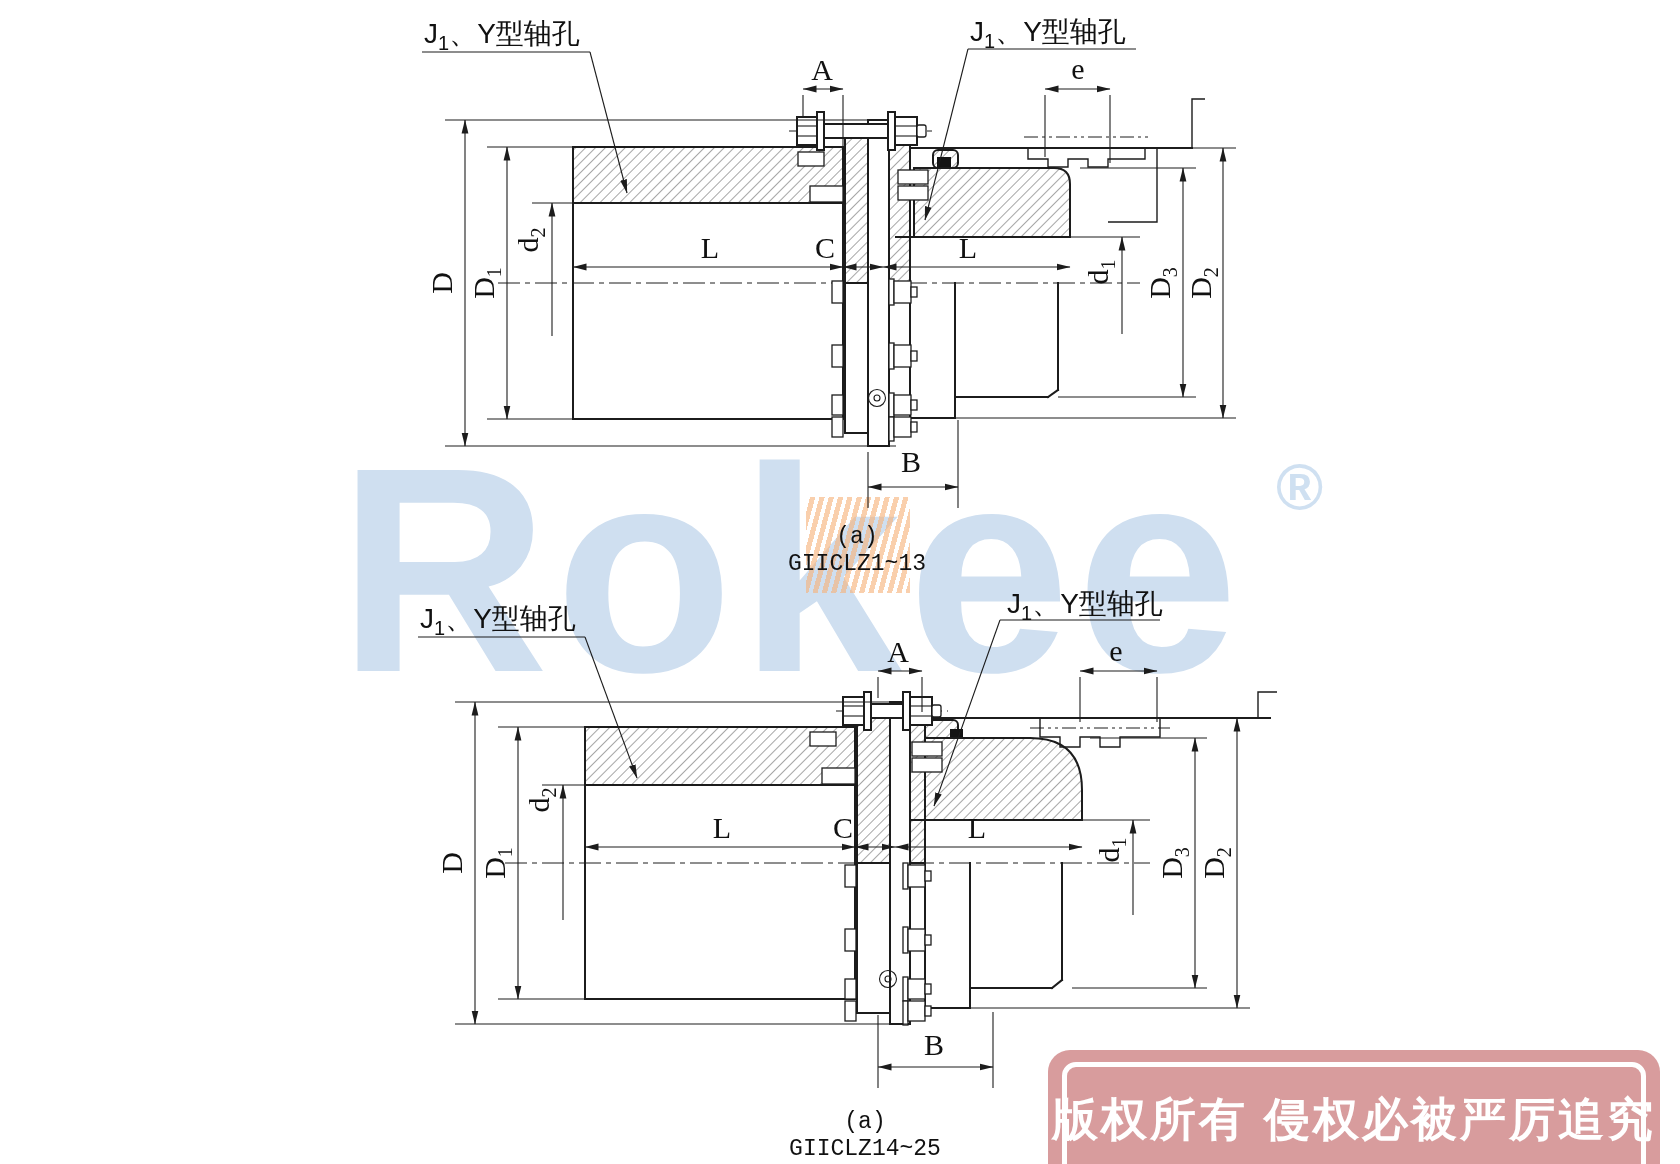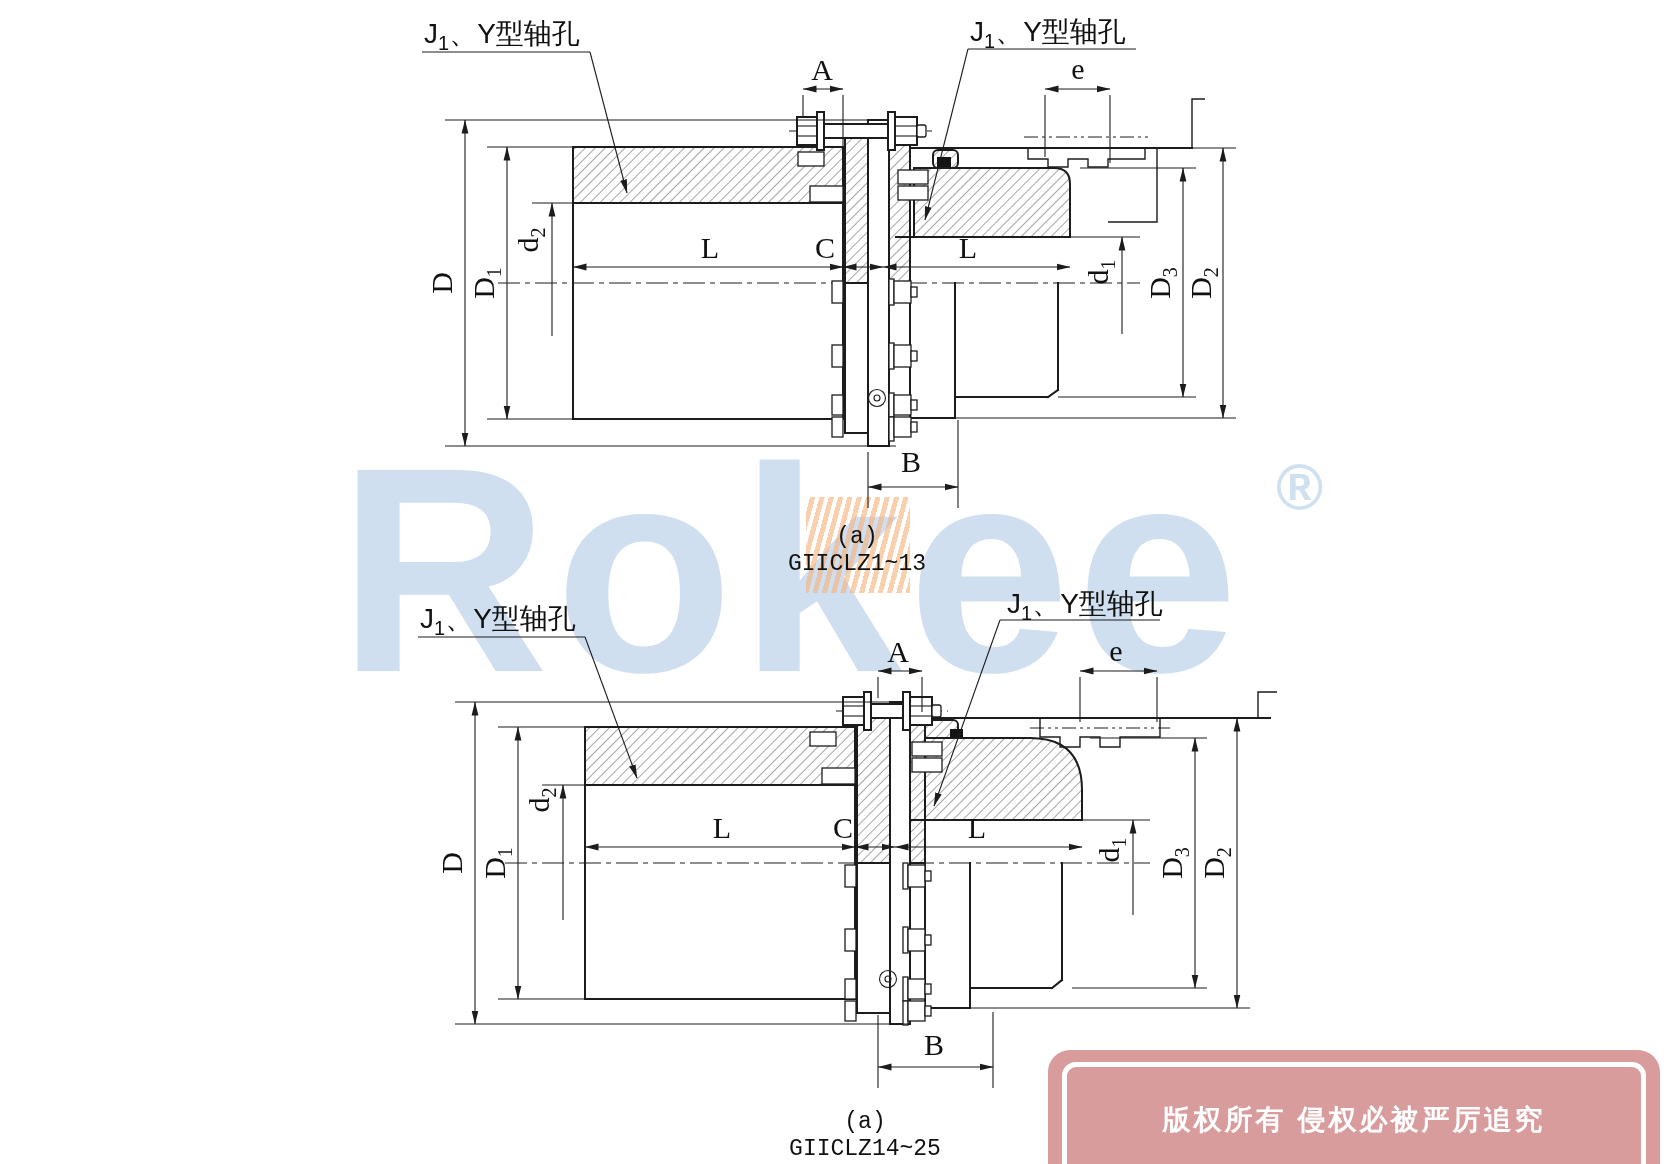--- a/index.html
+++ b/index.html
@@ -28,21 +28,21 @@
   .sub{font-size:20px}
   .cjk{font-family:"Liberation Sans",sans-serif;font-size:28px}
   .cap{font-family:"Liberation Mono",monospace;font-size:23px}
   .mid{text-anchor:middle}
   
   #stamp{position:absolute;left:1048px;top:1050px;width:612px;height:138px;
       background:#d89c9d;border-radius:22px;}
   #stamp .inner{position:absolute;left:14px;right:14px;top:12px;bottom:10px;
       border:5px solid #fff;border-radius:14px;display:flex;align-items:center;justify-content:center;}
   #stamp .txt{color:#fff;font-family:"Liberation Sans",sans-serif;font-weight:bold;
-      font-size:28px;letter-spacing:3px;white-space:nowrap;}
+      font-size:46px;letter-spacing:3px;white-space:nowrap;}
 </style>
 </head>
 <body>
 
 <div id="stage">
 
   <div id="wm">Rokee</div>
   <div id="wmr">®</div>
   <div id="stripes"></div>
 

